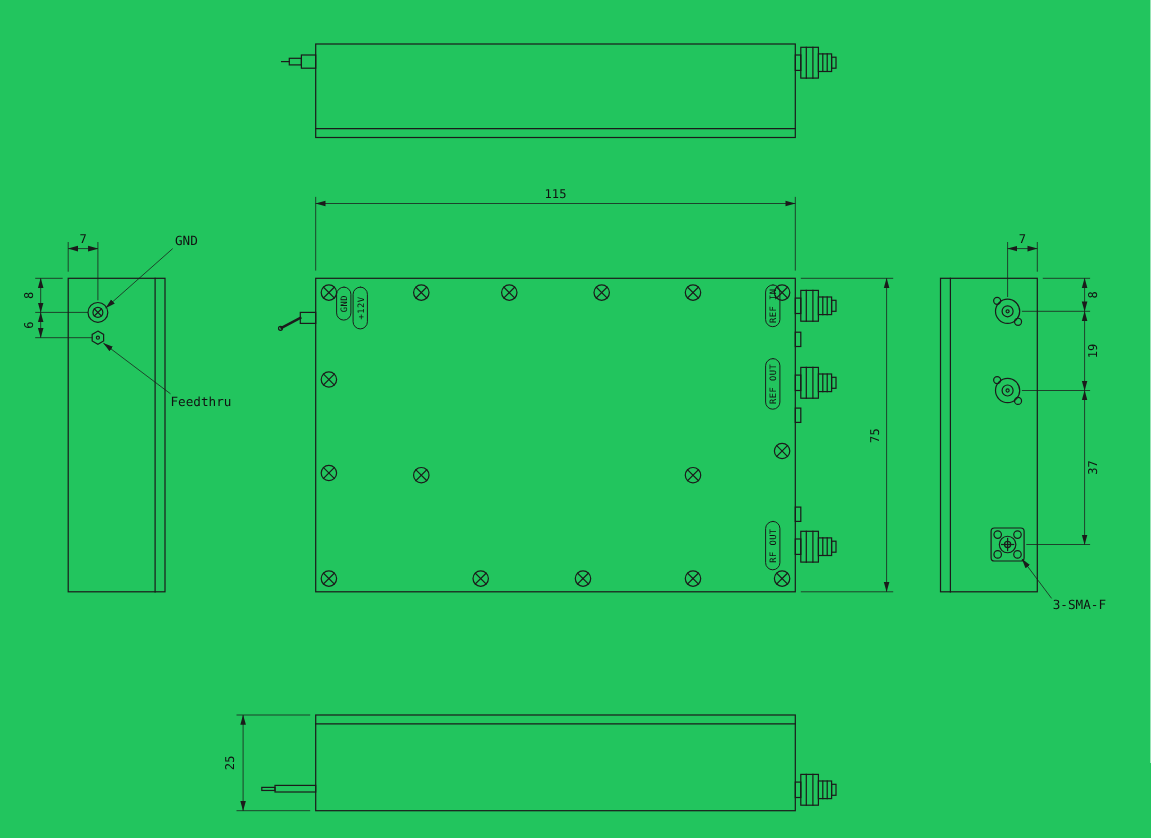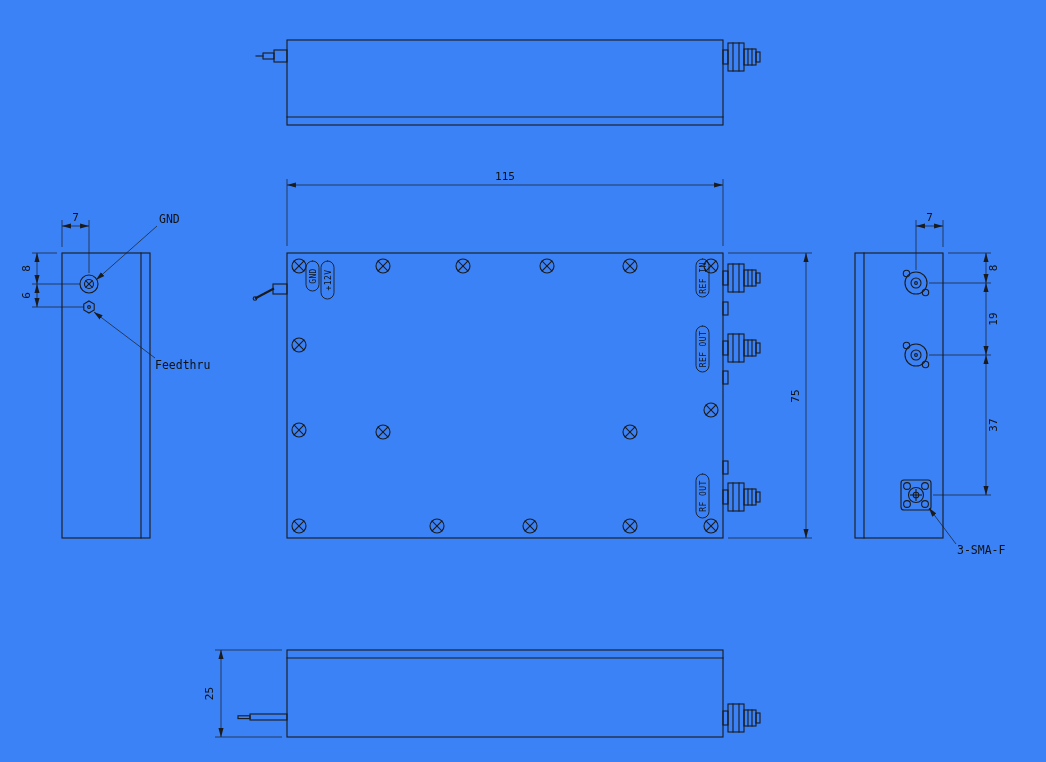--- a/index.html
+++ b/index.html
@@ -1,17 +1,17 @@
 <!DOCTYPE html>
 <html><head>
 <meta charset="utf-8">
 <style>
   *{box-sizing:border-box}
   html,body{margin:0;padding:0;background:#ffffff}
-  .page{width:1046px;height:762px;background:#3b82f6;position:relative;overflow:hidden;
+  .page{width:1046px;height:762px;background:#22c55e;position:relative;overflow:hidden;
         font-family:"DejaVu Sans Mono","Liberation Mono",monospace}
   svg{display:block}
   .part{fill:none;stroke:#1b1b1b;stroke-width:1.1;stroke-linecap:square}
   .pill{stroke-width:0.9}
   .dim,.lead{fill:none;stroke:#1b1b1b;stroke-width:0.7}
   svg text{fill:#111;stroke:none;font-family:"DejaVu Sans Mono","Liberation Mono",monospace}
   .dimtext{font-size:11px}
   .callout{font-size:11.5px}
   .pilltext{font-size:8px;letter-spacing:0.4px}
 </style>

